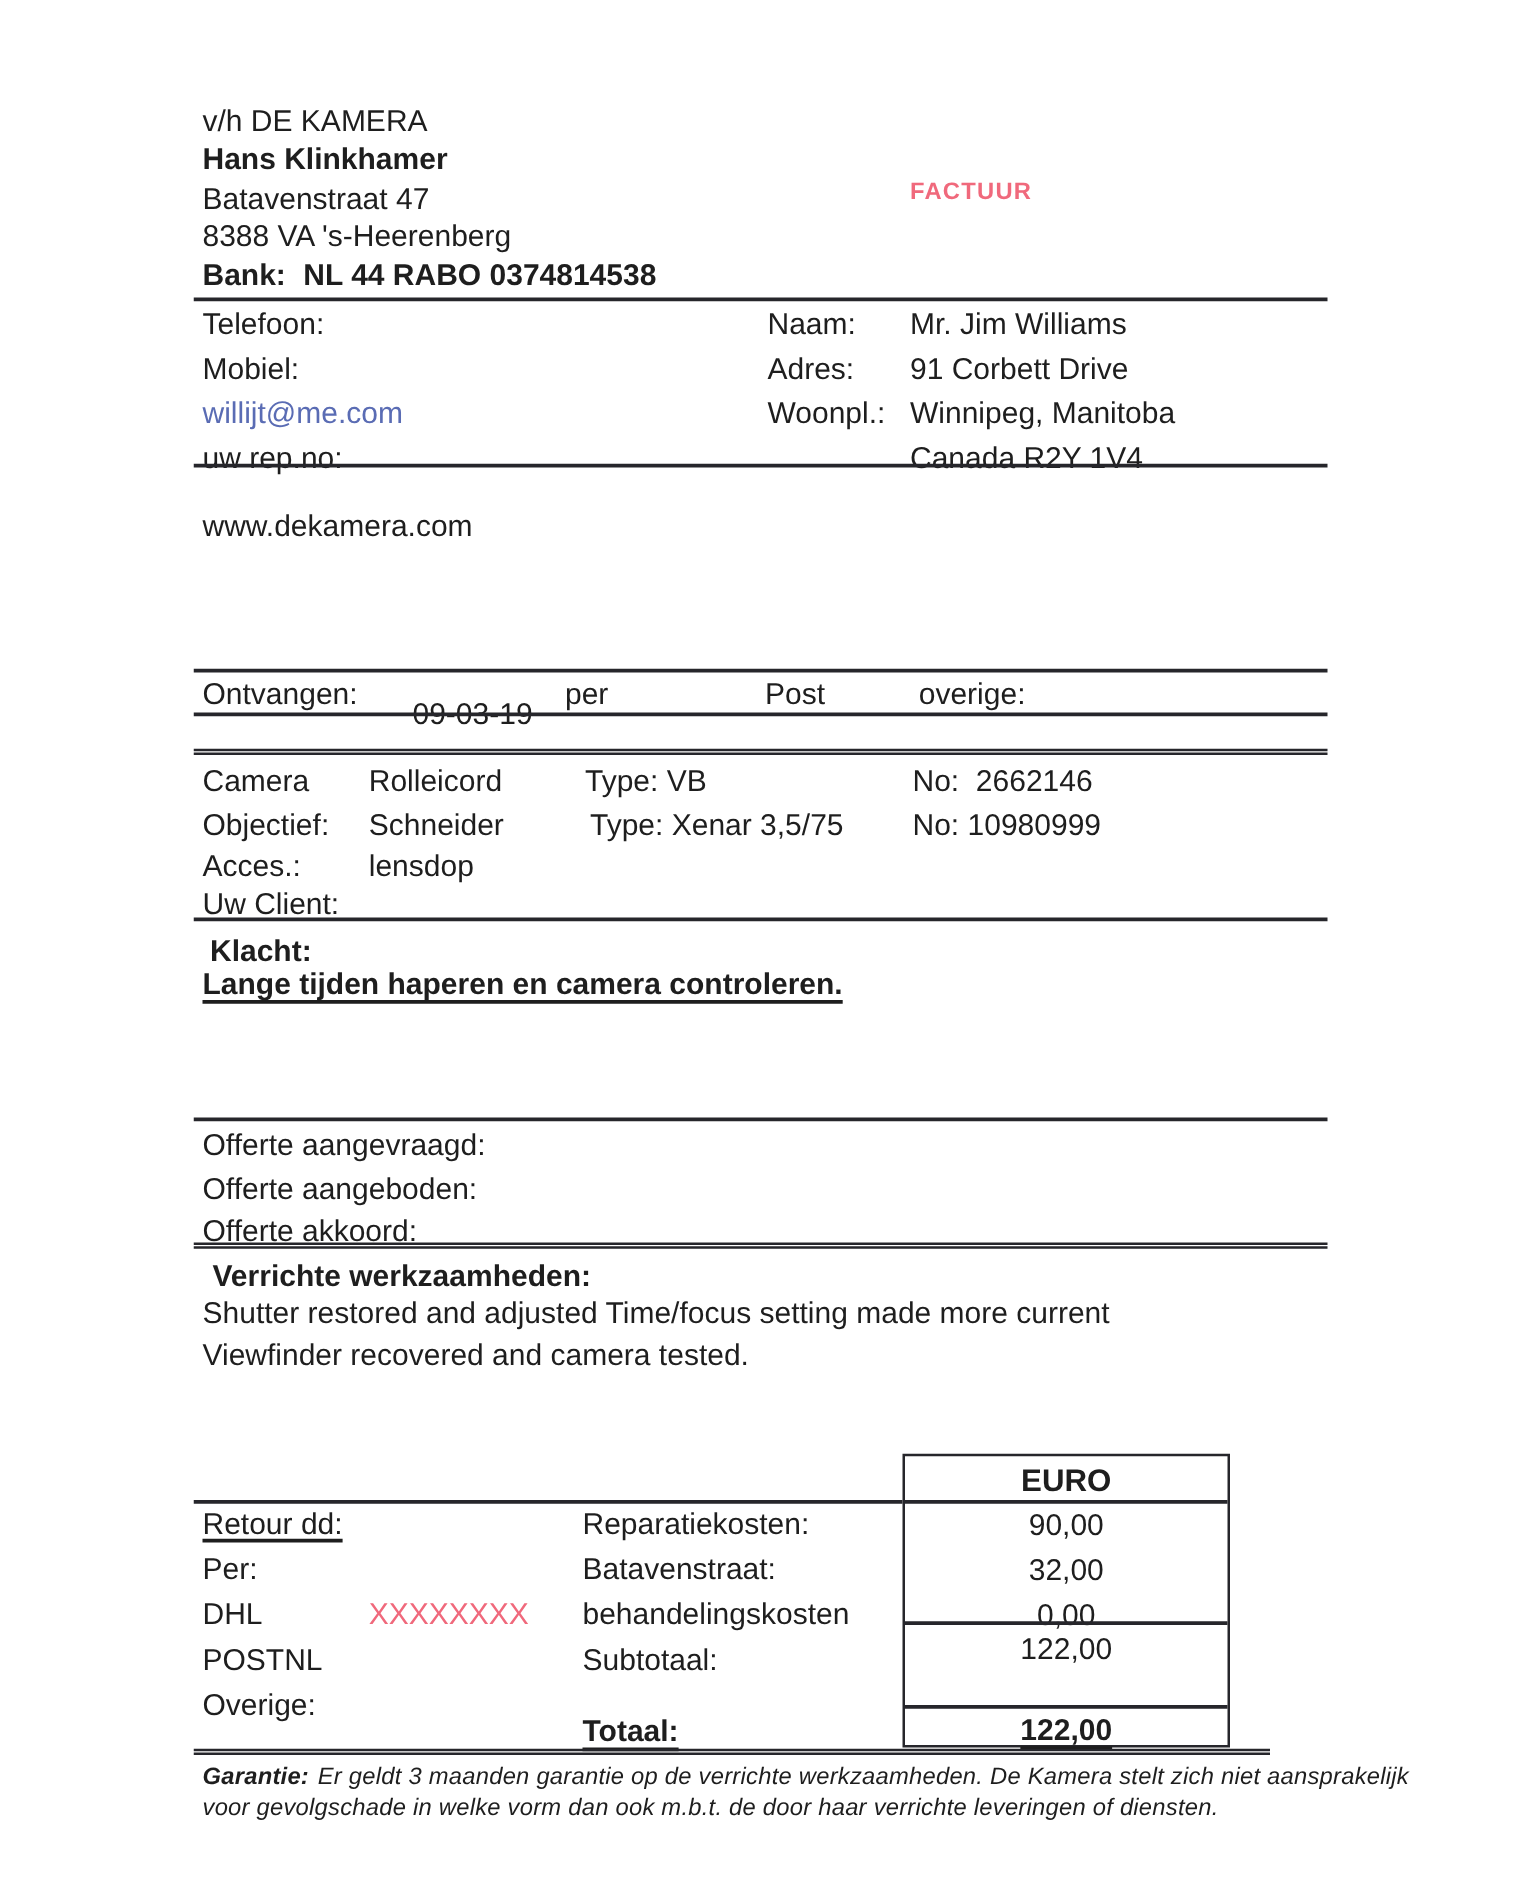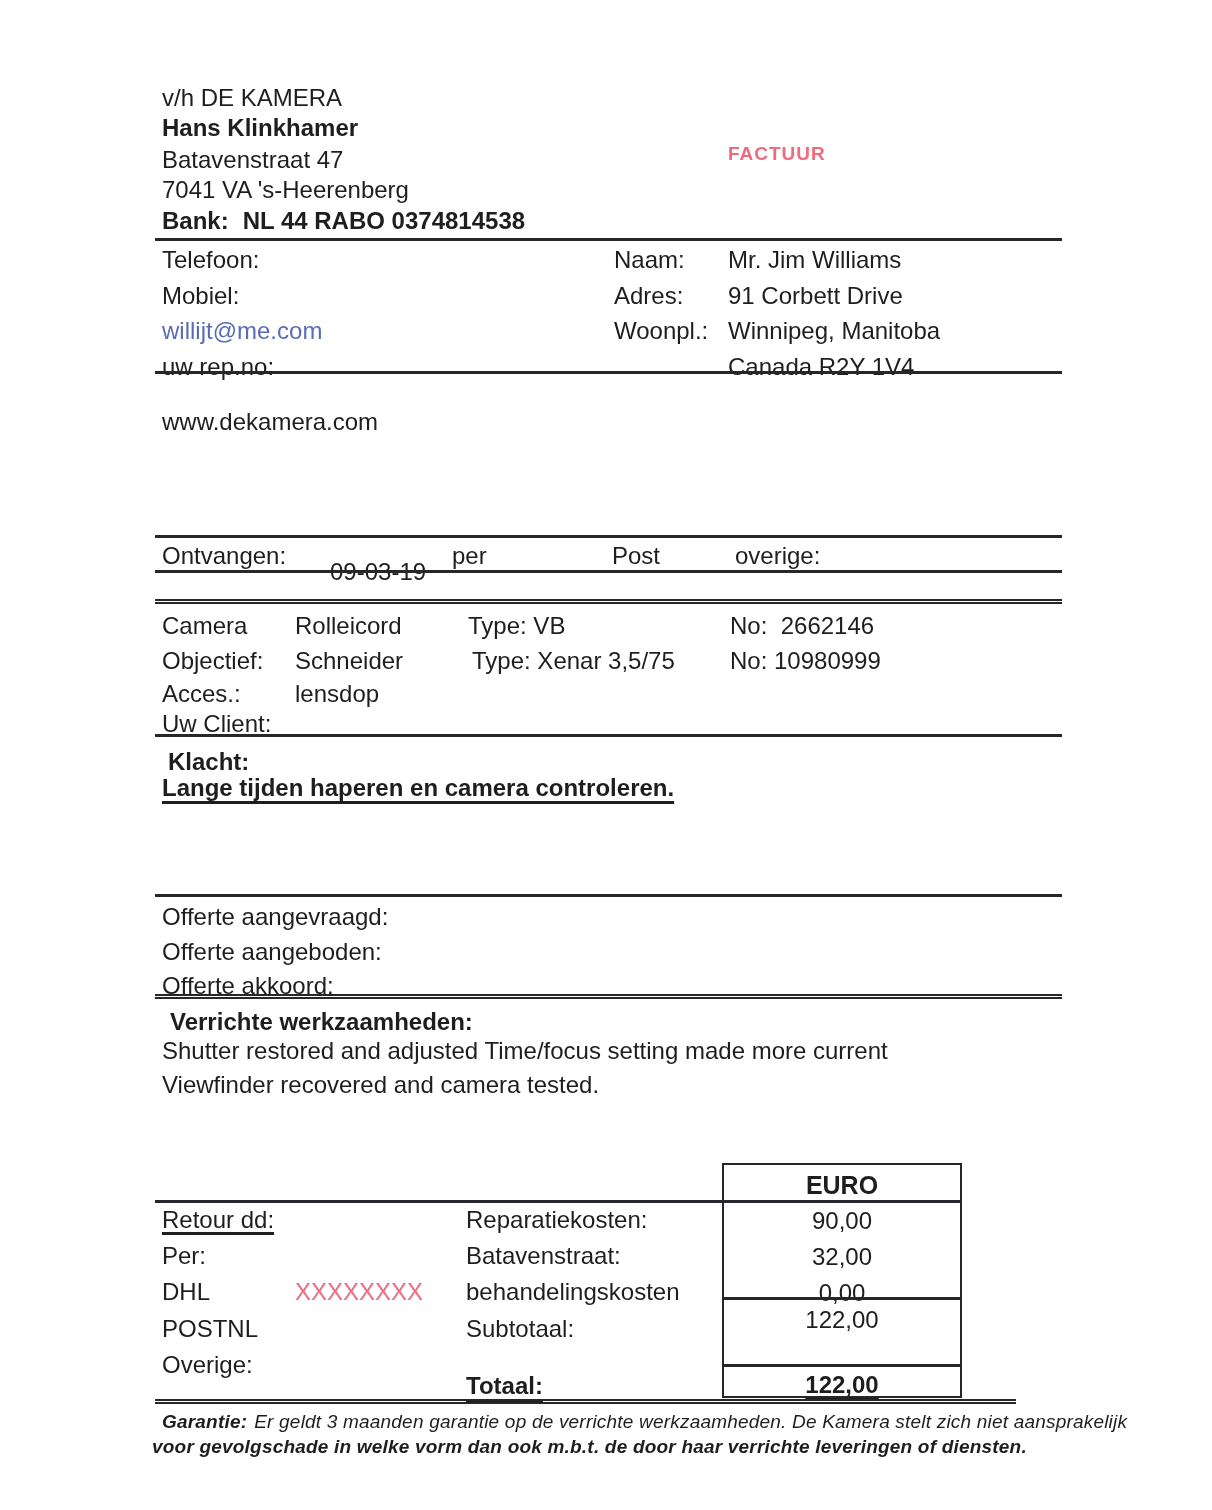--- a/index.html
+++ b/index.html
@@ -38,21 +38,21 @@
   .u3 { text-decoration: underline; text-decoration-thickness: 3px; text-underline-offset: 5px; }
   .factuur {
     font-size: 19px;
     font-weight: bold;
     letter-spacing: 1px;
   }
   .costbox {
     position: absolute;
     left: 722px;
     top: 1163px;
-    width: 240px;
+    width: 262px;
     height: 235px;
     border: 2.5px solid #26262b;
     box-sizing: border-box;
   }
   .costbox .row {
     position: absolute;
     left: 0; right: 0;
     text-align: center;
     white-space: pre;
   }
@@ -66,21 +66,21 @@
   .garantie { font-size: 19px; font-style: italic; letter-spacing: 0.2px; }
 </style>
 </head>
 <body>
 
 <div class="sheet">
 
   <span class="t" style="left:162px; top:84px;">v/h DE KAMERA</span>
   <span class="t b" style="left:162px; top:114px;">Hans Klinkhamer</span>
   <span class="t" style="left:162px; top:146px;">Batavenstraat 47</span>
-  <span class="t" style="left:162px; top:176px;">7041 VA 's-Heerenberg</span>
+  <span class="t" style="left:162px; top:176px;">8388 VA 's-Heerenberg</span>
   <span class="t b" style="left:162px; top:207px;"><span>Bank:</span><span style="margin-left:14px;">NL 44 RABO 0374814538</span></span>
 
   <span class="t factuur pink" style="left:728px; top:143px;">FACTUUR</span>
 
   <div class="hline" style="left:155px; top:238px; width:907px;"></div>
 
   <span class="t" style="left:162px; top:246px;">Telefoon:</span>
   <span class="t" style="left:162px; top:282px;">Mobiel:</span>
   <span class="t blue" style="left:162px; top:317px;">willijt@me.com</span>
   <span class="t" style="left:162px; top:353px;">uw rep.no:</span>
@@ -157,15 +157,15 @@
     <span class="row" style="top:114px;">0,00</span>
     <div class="innerline" style="top:132px;"></div>
     <span class="row" style="top:141px;">122,00</span>
     <div class="innerline" style="top:199px;"></div>
     <span class="row b u3" style="top:206px;">122,00</span>
   </div>
 
   <div class="dline" style="left:155px; top:1399px; width:861px;"></div>
 
   <span class="t garantie" style="left:162px; top:1411px;"><span class="b">Garantie:</span><span style="margin-left:7px;">Er geldt 3 maanden garantie op de verrichte werkzaamheden. De Kamera stelt zich niet aansprakelijk</span></span>
-  <span class="t garantie" style="left:152px; top:1436px;font-weight:bold;">voor gevolgschade in welke vorm dan ook m.b.t. de door haar verrichte leveringen of diensten.</span>
+  <span class="t garantie" style="left:162px; top:1436px;">voor gevolgschade in welke vorm dan ook m.b.t. de door haar verrichte leveringen of diensten.</span>
 
 </div>
 
 </body></html>

